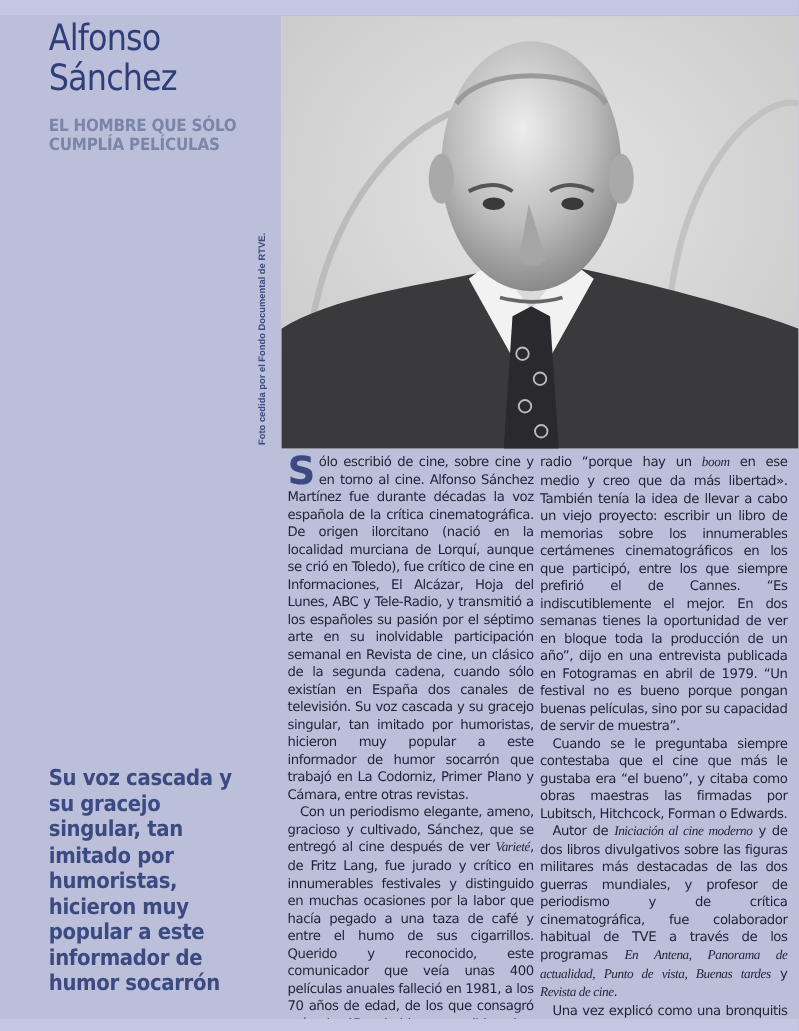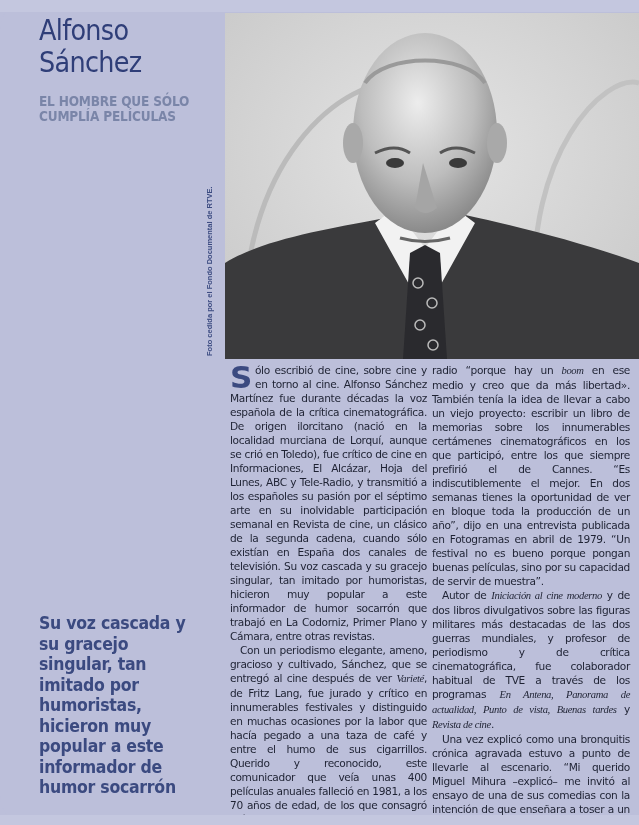--- a/index.html
+++ b/index.html
@@ -114,18 +114,19 @@
   <div class="pullquote">Su voz cascada y su gracejo singular, tan imitado por humoristas, hicieron muy popular a este informador de humor socarrón</div>
 
   <div class="col col1">
     <p class="first"><span class="dropcap">S</span><span>ólo escribió de cine, sobre cine y en torno al cine. Alfonso Sánchez Martínez fue durante décadas la voz española de la crítica cinematográfica. De origen ilorcitano (nació en la localidad murciana de Lorquí, aunque se crió en Toledo), fue crítico de cine en Informaciones, El Alcázar, Hoja del Lunes, ABC y Tele-Radio, y transmitió a los españoles su pasión por el séptimo arte en su inolvidable participación semanal en Revista de cine, un clásico de la segunda cadena, cuando sólo existían en España dos canales de televisión. Su voz cascada y su gracejo singular, tan imitado por humoristas, hicieron muy popular a este informador de humor socarrón que trabajó en La Codorniz, Primer Plano y Cámara, entre otras revistas.</span></p>
     <p><span>Con un periodismo elegante, ameno, gracioso y cultivado, Sánchez, que se entregó al cine después de ver </span><i>Varieté</i><span>, de Fritz Lang, fue jurado y crítico en innumerables festivales y distinguido en muchas ocasiones por la labor que hacía pegado a una taza de café y entre el humo de sus cigarrillos. Querido y reconocido, este comunicador que veía unas 400 películas anuales falleció en 1981, a los 70 años de edad, de los que consagró más de 45 a hablar y escribir sobre cine.</span></p>
 
   </div>
 
   <div class="col col2">
     <p class="first"><span>radio “porque hay un </span><i>boom</i><span> en ese medio y creo que da más libertad». También tenía la idea de llevar a cabo un viejo proyecto: escribir un libro de memorias sobre los innumerables certámenes cinematográficos en los que participó, entre los que siempre prefirió el de Cannes. “Es indiscutiblemente el mejor. En dos semanas tienes la oportunidad de ver en bloque toda la producción de un año”, dijo en una entrevista publicada en Fotogramas en abril de 1979. “Un festival no es bueno porque pongan buenas películas, sino por su capacidad de servir de muestra”.</span></p>
+    <p>Cuando se le preguntaba siempre contestaba que el cine que más le gustaba era “el bueno”, y citaba como obras maestras las firmadas por Lubitsch, Hitchcock, Forman o Edwards.</p>
     <p><span>Autor de </span><i>Iniciación al cine moderno</i><span> y de dos libros divulgativos sobre las figuras militares más destacadas de las dos guerras mundiales, y profesor de periodismo y de crítica cinematográfica, fue colaborador habitual de TVE a través de los programas </span><i>En Antena, Panorama de actualidad, Punto de vista, Buenas tardes</i><span> y </span><i>Revista de cine</i><span>.</span></p>
     <p>Una vez explicó como una bronquitis crónica agravada estuvo a punto de llevarle al escenario. “Mi querido Miguel Mihura –explicó– me invitó al ensayo de una de sus comedias con la intención de que enseñara a toser a un actor. Accedí, pero su condición fue que en el programa debía figurar la nota ‘Tos: Alfonso Sanchez’. Miguel no quiso”.</p>
   </div>
 
   <div class="bottomstrip"></div>
 </div>
 
 </body></html>

